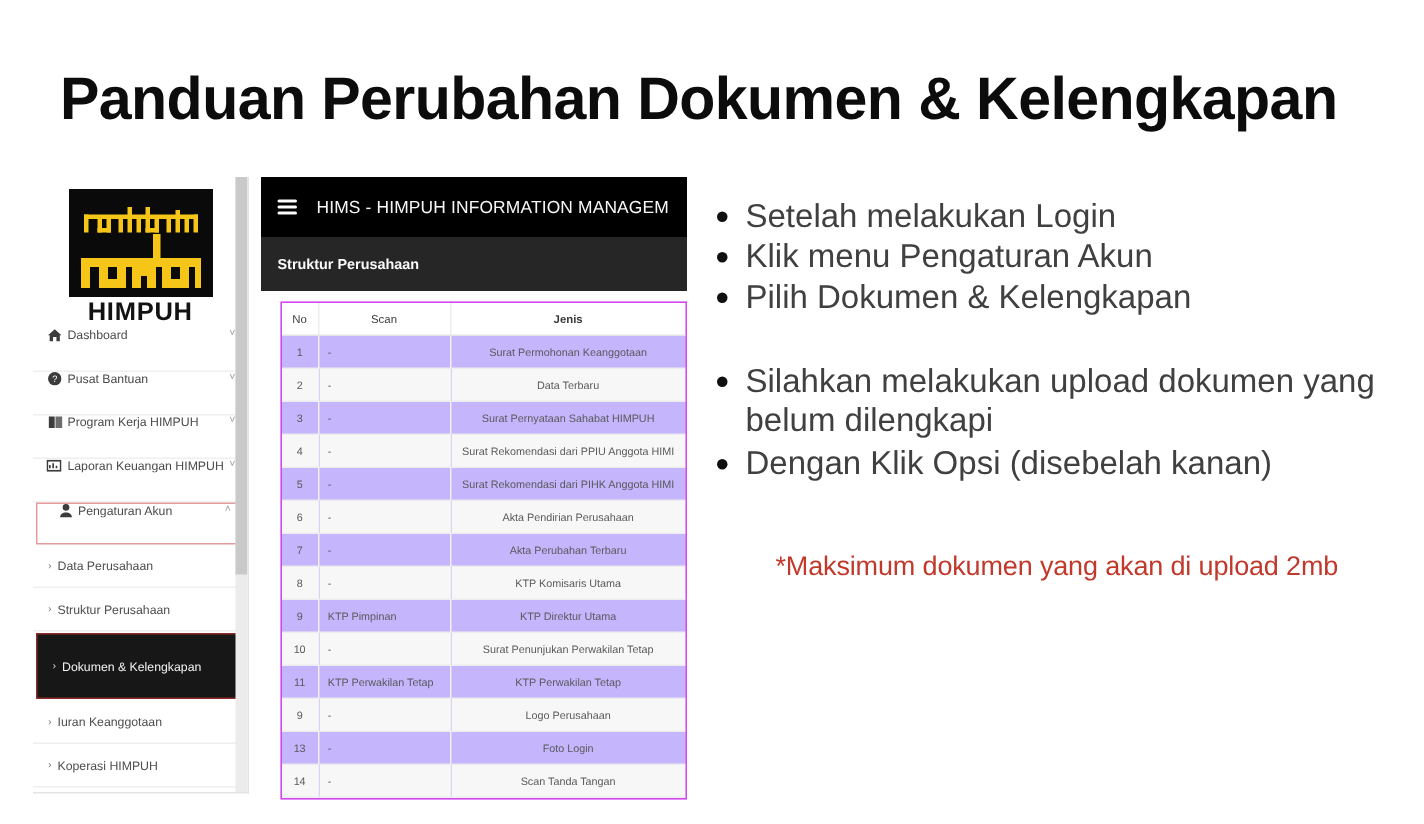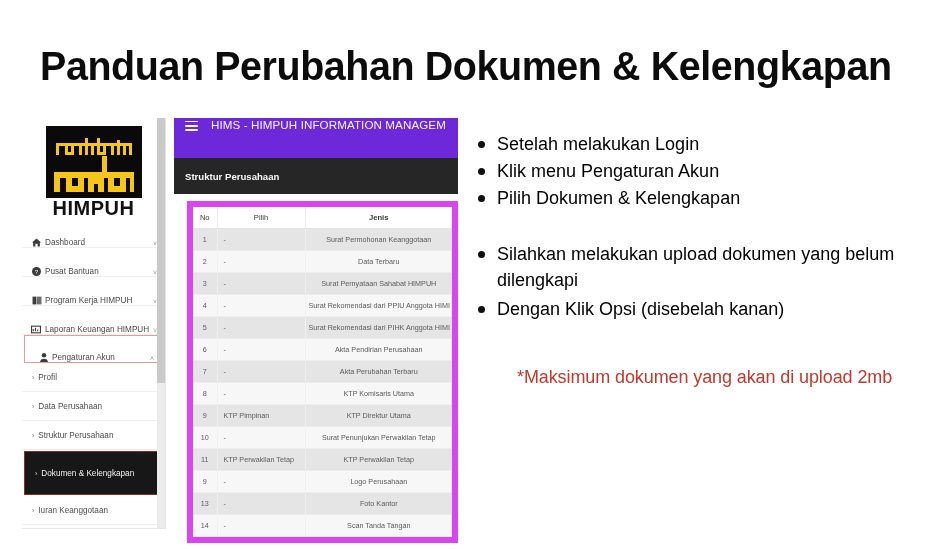--- a/index.html
+++ b/index.html
@@ -79,32 +79,32 @@
     position: relative;
     width: 96px;
     height: 72px;
     background: #0a0a0a;
     overflow: hidden;
   }
   #logo-mark svg { display: block; }
   #logo-word {
     text-align: center;
     font-family: "Liberation Sans", sans-serif;
-    font-size: 20px;
+    font-size: 17px;
     font-weight: bold;
     color: #121212;
     letter-spacing: 0.5px;
     line-height: 18px;
     margin-top: 1px;
   }
 
   .nav-item {
     position: relative;
     display: flex;
-    align-items: flex-end;
+    align-items: flex-start;
     height: 29px;
     padding: 0 8px 0 9px;
     font-size: 8.2px;
     color: #4b4b4b;
     border-bottom: 1px solid #efefef;
     white-space: nowrap;
   }
   .nav-item .nav-ico {
     display: inline-flex;
     align-items: center;
@@ -159,23 +159,23 @@
   
   #main-panel {
     position: absolute;
     left: 152px; top: 0;
     width: 284px;
     height: 431px;
   }
   #topbar {
     position: relative;
     height: 40px;
-    background: #6d28d9;
+    background: #000000;
     display: flex;
-    align-items: flex-start;
+    align-items: center;
     padding-left: 11px;
     overflow: hidden;
   }
   #hamburger {
     width: 13px;
     margin-right: 13px;
     display: inline-block;
   }
   #hamburger span {
     display: block;
@@ -202,22 +202,22 @@
     font-size: 9.6px;
     font-weight: bold;
     white-space: nowrap;
   }
 
   #card {
     position: relative;
     margin-top: 7px;
     margin-left: 13px;
     width: 271px;
-    background: #e5e5e5;
-    border: 6px solid #d946ef;
+    background: #c4b5fd;
+    border: 1px solid #d946ef;
     overflow: hidden;
   }
   table#doc-table {
     border-collapse: collapse;
     width: 100%;
     table-layout: fixed;
   }
   #doc-table th {
     font-size: 7.6px;
     font-weight: normal;
@@ -257,22 +257,22 @@
     width: 462px;
   }
   ul.bullets {
     list-style: none;
     margin: 0;
     padding: 0;
   }
   ul.bullets li {
     position: relative;
     padding-left: 25px;
-    font-size: 18px;
-    color: #000000;
+    font-size: 22px;
+    color: #404040;
     line-height: 26px;
     margin-bottom: 1px;
   }
   ul.bullets li::before {
     content: "";
     position: absolute;
     left: 6px;
     top: 10px;
     width: 7px;
     height: 7px;
@@ -397,24 +397,20 @@
               <circle cx="7" cy="4" r="4"></circle>
               <path d="M0 16c0-4 3-6 7-6s7 2 7 6z"></path>
             </svg>
         </span>
         <span class="nav-label">Pengaturan Akun</span>
         <span class="nav-caret">˄</span>
       </div>
 
       <div class="nav-sub">
         <span class="sub-caret">›</span>
-        <span>Profil</span>
-      </div>
-      <div class="nav-sub">
-        <span class="sub-caret">›</span>
         <span>Data Perusahaan</span>
       </div>
       <div class="nav-sub">
         <span class="sub-caret">›</span>
         <span>Struktur Perusahaan</span>
       </div>
       <div class="nav-sub active">
         <span class="sub-caret">›</span>
         <span>Dokumen &amp; Kelengkapan</span>
       </div>
@@ -450,21 +446,21 @@
       <div id="card">
         <table id="doc-table">
           <colgroup>
             <col class="w-no">
               <col class="w-judul">
               <col class="w-jenis">
           </colgroup>
           <thead>
             <tr>
               <th>No</th>
-              <th>Pilih</th>
+              <th>Scan</th>
               <th>Jenis</th>
             </tr>
           </thead>
           <tbody id="doc-tbody">
               <tr>
                 <td class="c-no">1</td>
                 <td class="c-judul">-</td>
                 <td class="c-jenis">Surat Permohonan Keanggotaan</td>
               </tr>
               <tr class="zebra">
@@ -518,21 +514,21 @@
                 <td class="c-jenis">KTP Perwakilan Tetap</td>
               </tr>
               <tr class="zebra">
                 <td class="c-no">9</td>
                 <td class="c-judul">-</td>
                 <td class="c-jenis">Logo Perusahaan</td>
               </tr>
               <tr>
                 <td class="c-no">13</td>
                 <td class="c-judul">-</td>
-                <td class="c-jenis">Foto Kantor</td>
+                <td class="c-jenis">Foto Login</td>
               </tr>
               <tr class="zebra">
                 <td class="c-no">14</td>
                 <td class="c-judul">-</td>
                 <td class="c-jenis">Scan Tanda Tangan</td>
               </tr>
             </tbody>
         </table>
       </div>
     </div>

